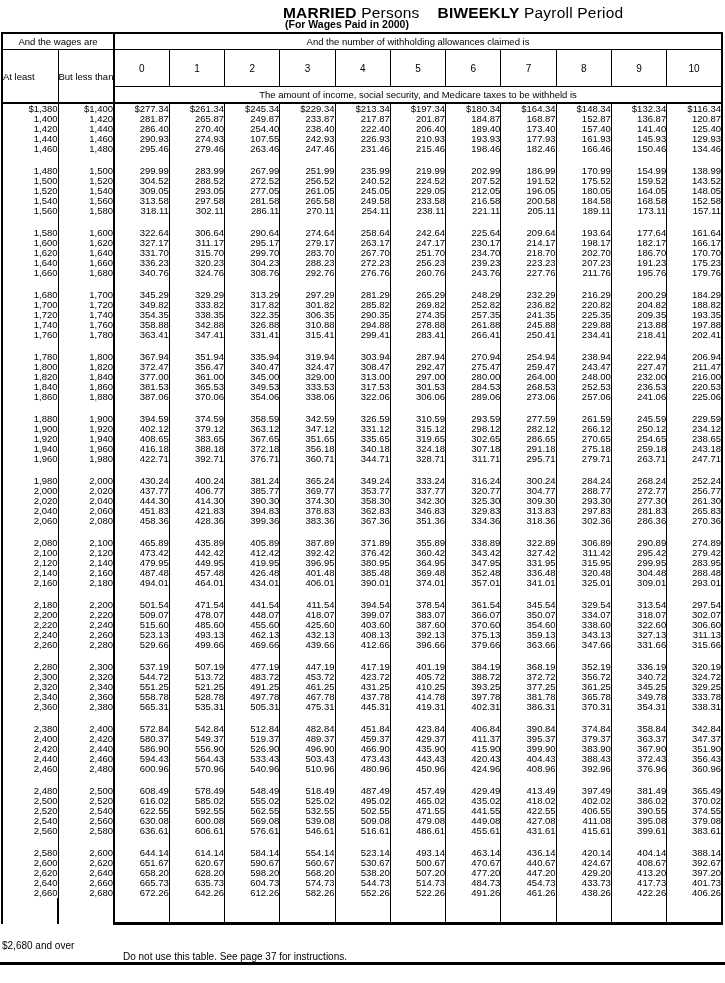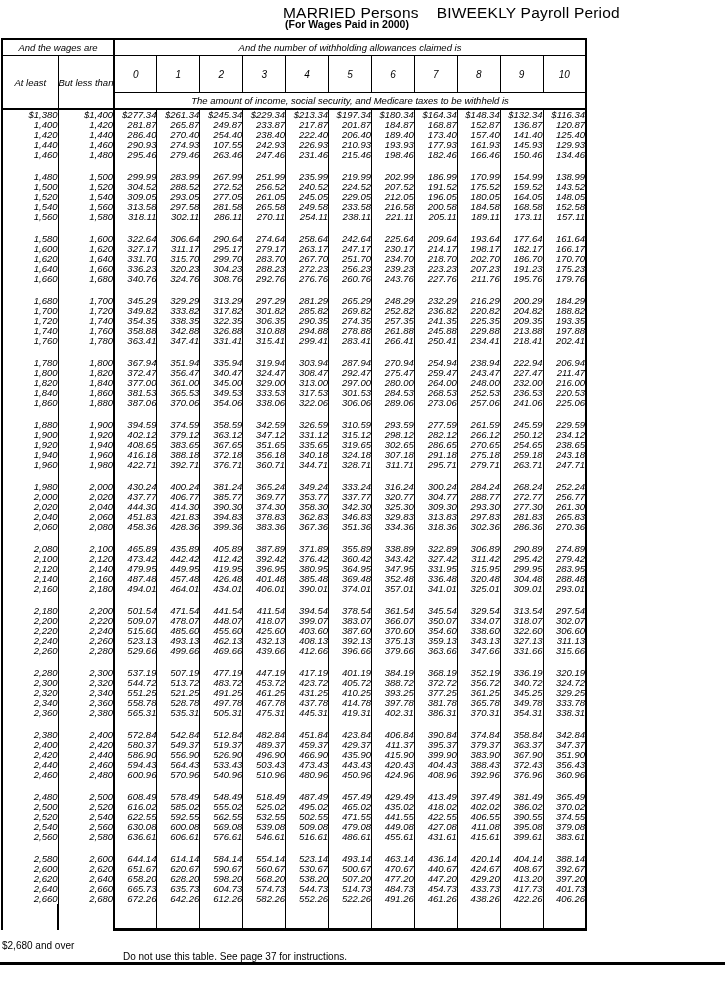--- a/index.html
+++ b/index.html
@@ -4,42 +4,42 @@
 <style>
   html,body{margin:0;padding:0;background:#fff;}
   .page{
     width:725px;height:983px;position:relative;background:#fff;color:#000;
     font-family:"Liberation Sans", sans-serif;overflow:hidden;
   }
   .title-line{
     position:absolute;top:4px;left:283px;white-space:nowrap;
     font-size:15.5px;letter-spacing:0.2px;
   }
-  .title-line .hv{font-weight:400;}
+  .title-line .hv{font-weight:700;}
   .title-line .sep{display:inline-block;width:18px;}
   .subtitle{
     position:absolute;top:18px;left:285px;font-size:10.5px;font-weight:700;white-space:nowrap;
   }
   table.wh{
-    position:absolute;top:38px;left:1px;width:586px;
-    border-collapse:collapse;table-layout:fixed;font-style:italic;
+    position:absolute;top:32px;left:1px;width:722px;
+    border-collapse:collapse;table-layout:fixed;
   }
   col.cw{width:56px;}
   table.wh th, table.wh td{
     padding:0;margin:0;font-weight:normal;color:#000;
     overflow:hidden;white-space:nowrap;
   }
   
   th.hdr{font-size:9.5px;text-align:center;}
   tr.hrow1 th{border-top:2px solid #000;border-bottom:1px solid #000;height:15px;}
   th.wages-span{border-left:2px solid #000;border-right:2px solid #000;}
   th.allow-span{border-right:2px solid #000;}
   th.wagehdr{
     border-left:2px solid #000;border-bottom:2px solid #000;border-right:1px solid #000;
-    height:52px;vertical-align:middle;font-size:9.5px;text-align:center;line-height:11px;
+    height:52px;vertical-align:middle;font-size:9.5px;text-align:left;line-height:11px;
   }
   th.wagehdr.second{border-left:none;border-right:2px solid #000;}
   th.num{
     border-right:1px solid #000;border-bottom:1px solid #000;height:36px;
     vertical-align:middle;font-size:10px;text-align:center;
   }
   th.num:last-child{border-right:2px solid #000;}
   th.amount-band{
     border-right:2px solid #000;border-bottom:2px solid #000;height:15px;
     font-size:9.5px;text-align:center;vertical-align:middle;

